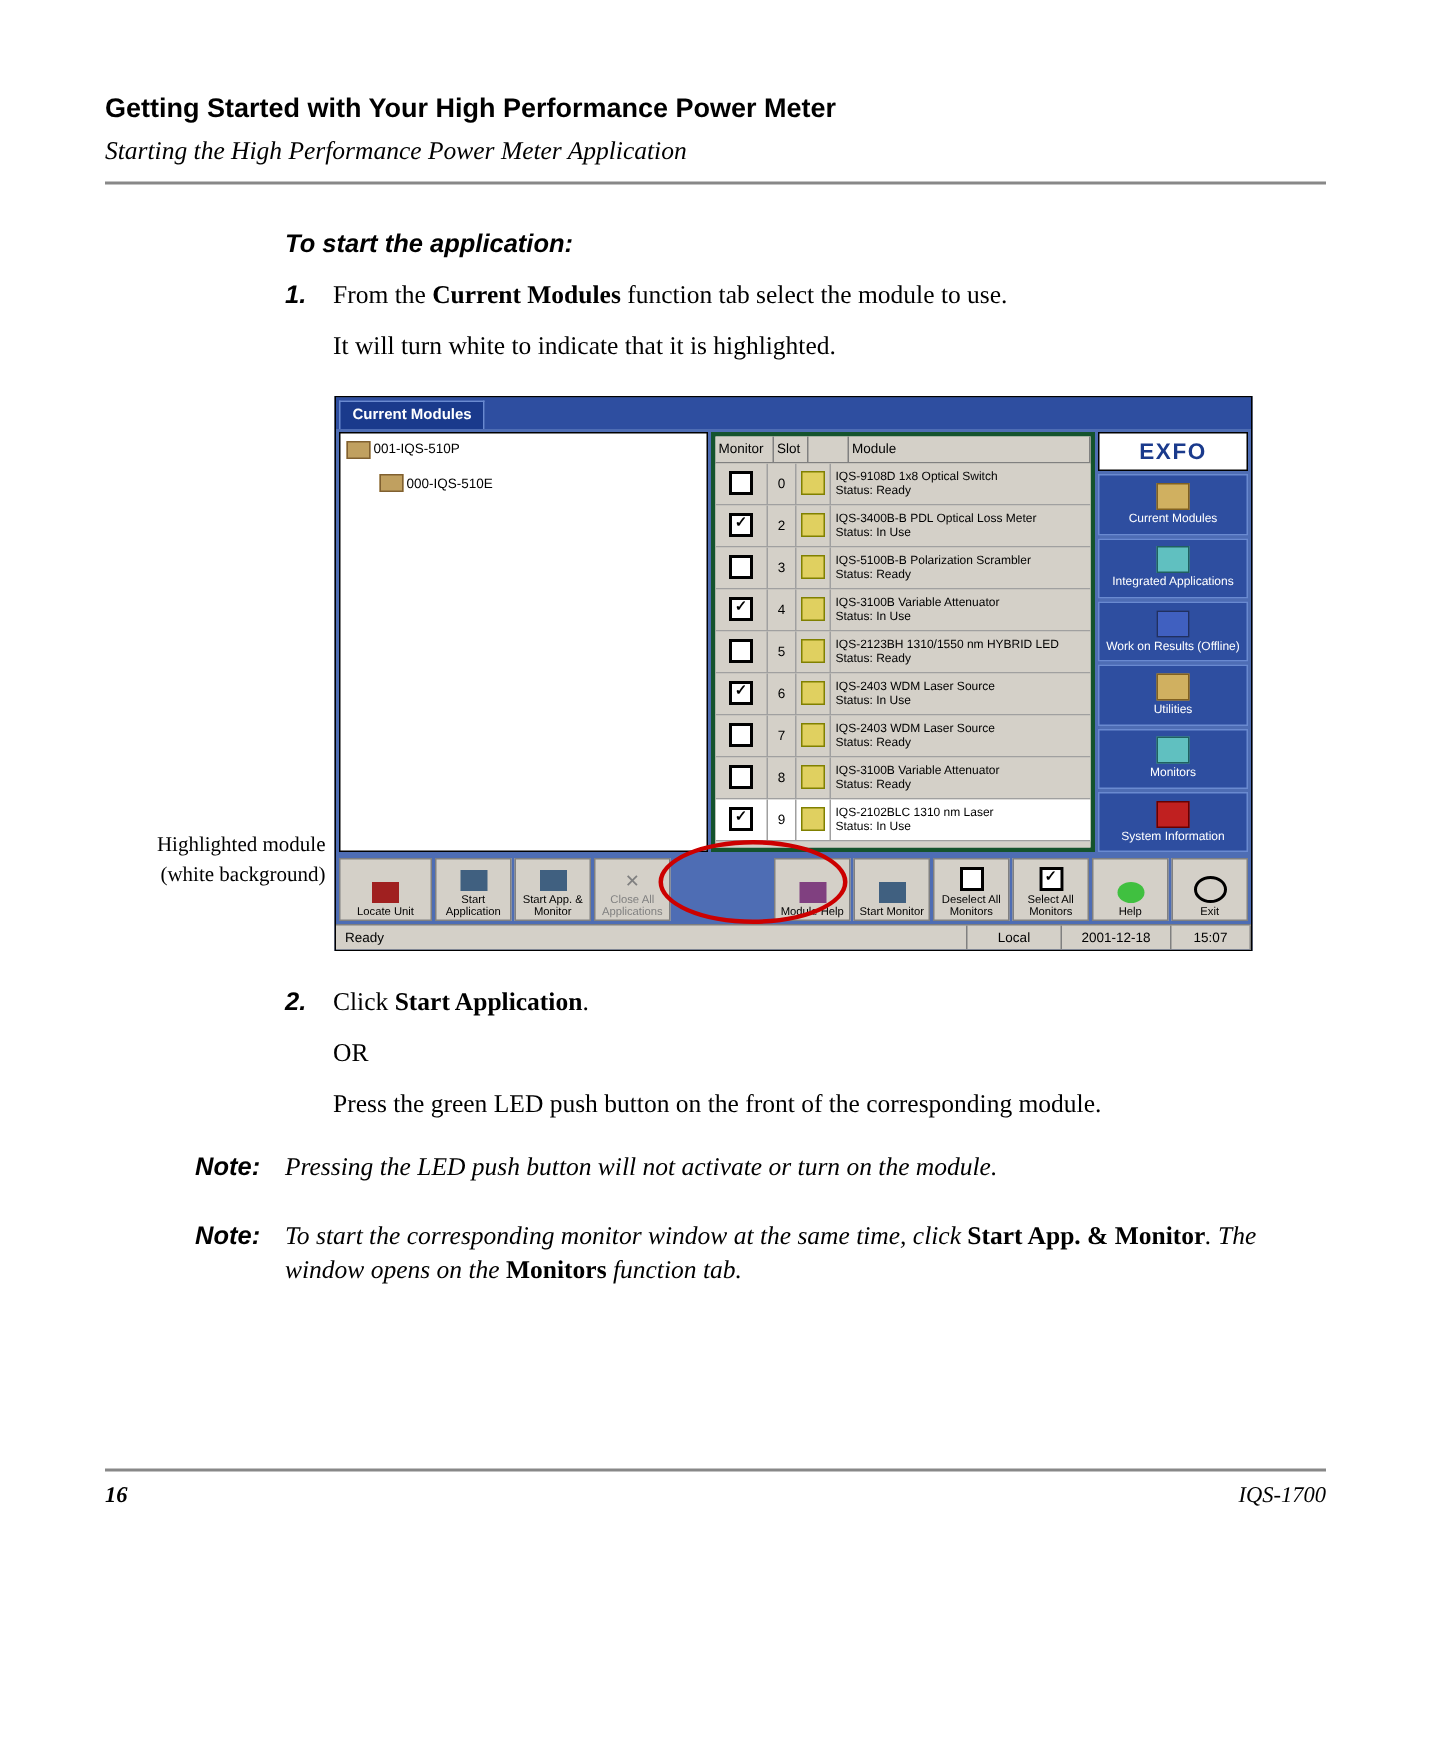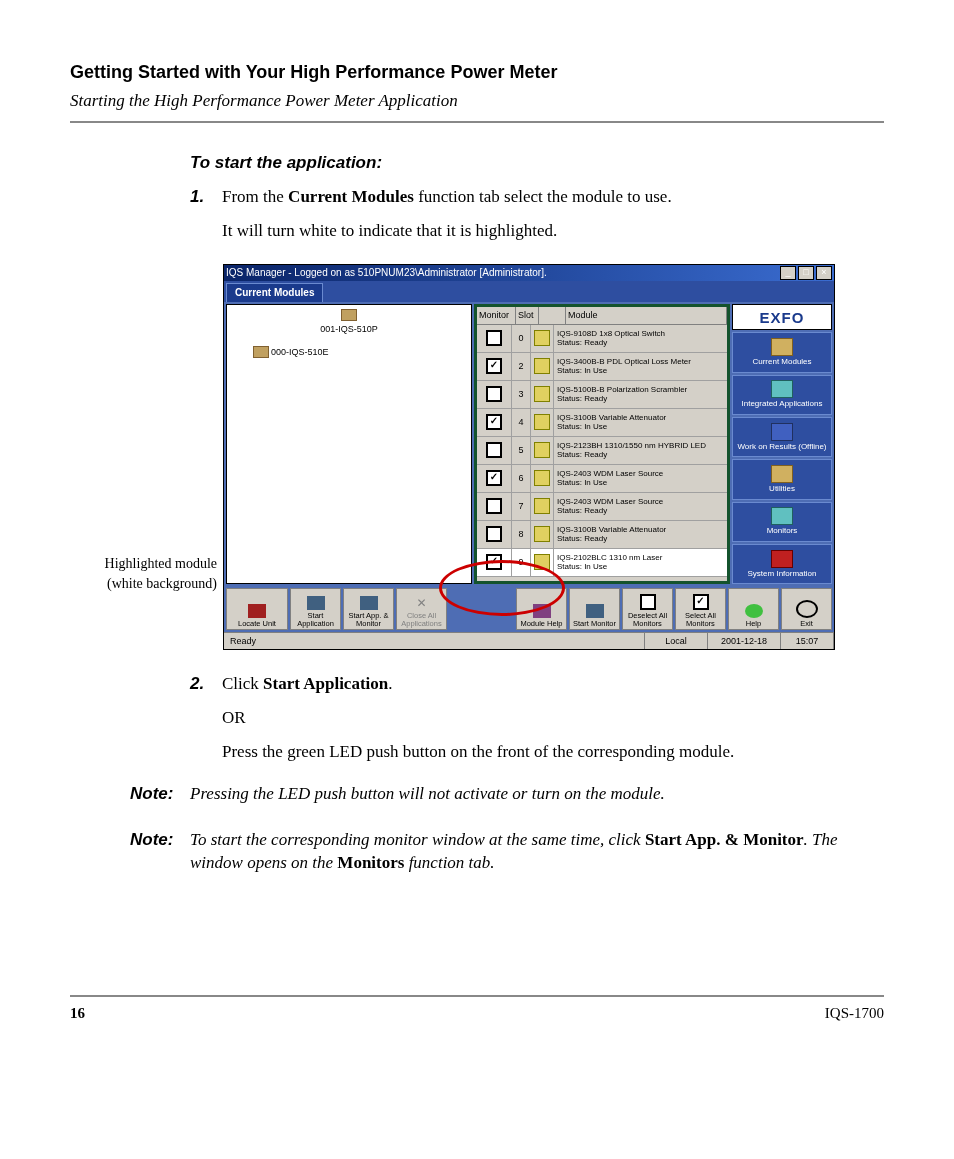--- a/index.html
+++ b/index.html
@@ -138,21 +138,20 @@
     border: 1px solid #000;
     height: 270px;
     padding: 4px;
     overflow: hidden;
   }
   .tree-root {
     display: flex;
     align-items: center;
     gap: 2px;
     font-size: 9px;
-    flex-direction: column;
   }
   .tree-child {
     display: flex;
     align-items: center;
     gap: 2px;
     font-size: 9px;
     margin-left: 22px;
     margin-top: 10px;
   }
   .tree-icon {
@@ -374,20 +373,21 @@
   .note-text .strong { font-style: normal; }
 
   .page-foot {
     display: flex;
     justify-content: space-between;
     align-items: center;
     border-top: 2px solid #888;
     padding-top: 6px;
     margin-top: 120px;
     font-size: 15px;
+    font-style: italic;
   }
   .page-foot .pnum { font-weight: bold; }
 </style>
 </head>
 <body>
 
 <div class="page-title">Getting Started with Your High Performance Power Meter</div>
 <div class="page-subtitle">Starting the High Performance Power Meter Application</div>
 <hr class="rule">
 
@@ -403,28 +403,20 @@
       <div class="para">It will turn white to indicate that it is highlighted.</div>
 
       
       <div class="figure-wrap">
         <div class="callout-left">
           <div>Highlighted module</div>
           <div>(white background)</div>
         </div>
         <div class="fig-rel">
           <div class="app-window">
-            <div class="titlebar">
-              <span>IQS Manager - Logged on as 510PNUM23\Administrator [Administrator].</span>
-              <span class="win-btns">
-                <span class="win-btn">_</span>
-                <span class="win-btn">□</span>
-                <span class="win-btn">×</span>
-              </span>
-            </div>
             <div class="tab-area">
               <span class="tab-label">Current Modules</span>
             </div>
             <div class="main-pane">
               <div class="left-col">
                 <div style="display:flex; gap:2px; height:280px;">
                   <div class="tree-panel" style="flex:1;">
                     <div class="tree-root">
                       <span class="tree-icon"></span>
                       <span>001-IQS-510P</span>

